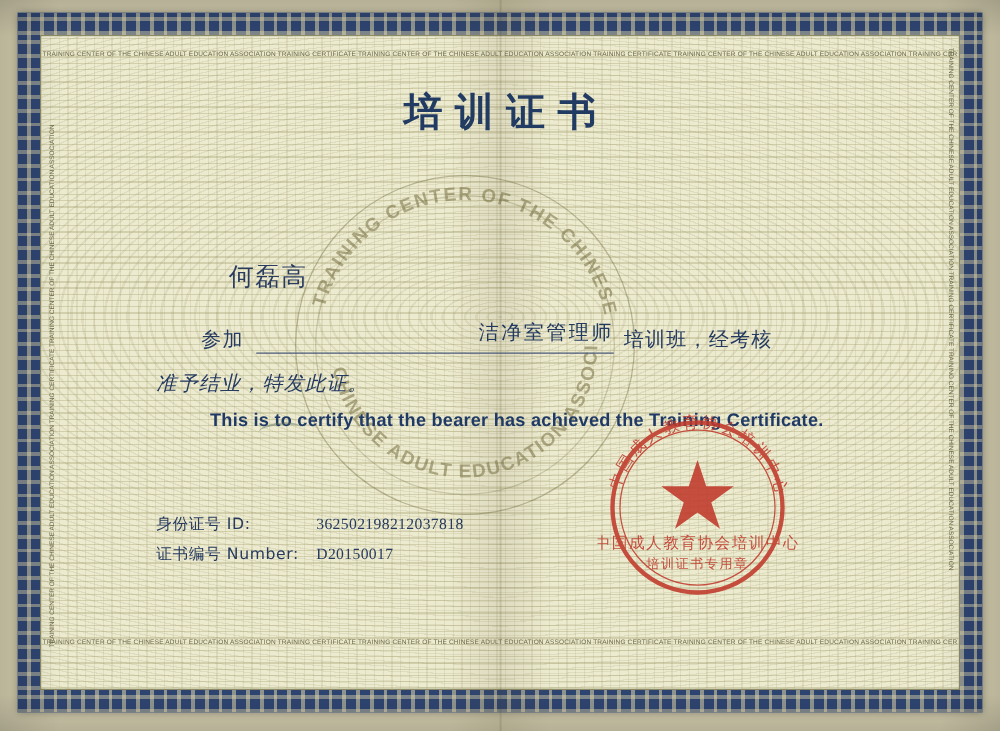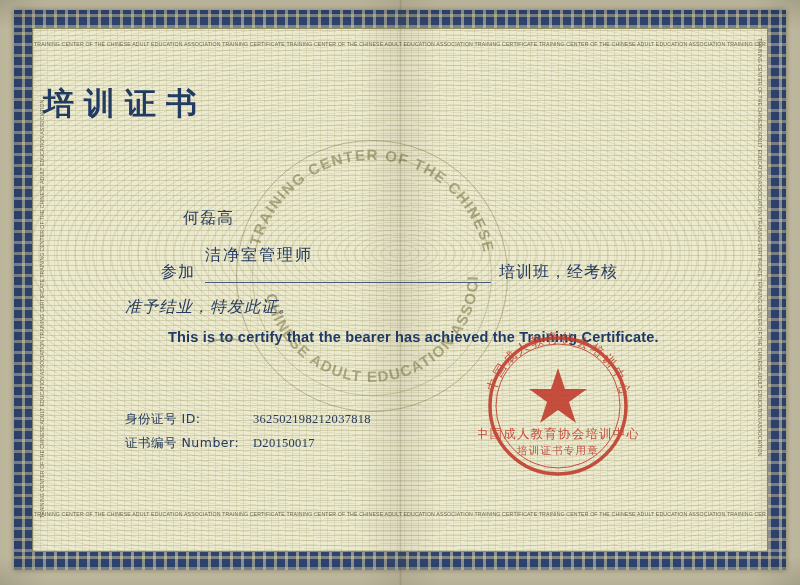--- a/index.html
+++ b/index.html
@@ -195,46 +195,46 @@
     top: 29px;
     width: 734px;
     height: 522px;
     z-index: 10;
   }
 
   .title-cn {
     position: absolute;
     left: 0; right: 0;
     top: 40px;
+    text-align: center;
     font-family: "DejaVu Sans", sans-serif;
     font-size: 31px;
     font-weight: bold;
     letter-spacing: 10px;
     color: #223b63;
     text-indent: 10px;
-    margin-top: 14px;
   }
   .title-en {
     position: absolute;
     left: 0; right: 0;
     top: 80px;
     text-align: center;
     font-family: "Liberation Sans", sans-serif;
     font-size: 14px;
     font-weight: bold;
     letter-spacing: 1.6px;
     color: #223b63;
   }
 
   .name {
     position: absolute;
     left: 150px;
     top: 179px;
     font-family: "DejaVu Sans", sans-serif;
-    font-size: 16px;
+    font-size: 20px;
     color: #2a3c5e;
     letter-spacing: 1px;
   }
 
   .line-main {
     position: absolute;
     left: 128px;
     top: 228px;
     width: 520px;
     height: 26px;
@@ -243,22 +243,22 @@
     color: #243a60;
     letter-spacing: 1px;
     display: flex;
     align-items: flex-end;
   }
   .lbl-canjia { margin-right: 10px; }
   .course-slot {
     display: inline-block;
     width: 286px;
     border-bottom: 1px solid #4a5a7a;
-    text-align: left;
-    padding-bottom: 16px;
+    text-align: right;
+    padding-bottom: 5px;
   }
   .course-text {
     font-family: "DejaVu Sans", sans-serif;
     font-size: 16px;
     color: #223a60;
     letter-spacing: 2px;
   }
   .lbl-tail { margin-left: 8px; text-align: center; }
 
   .line-second {

